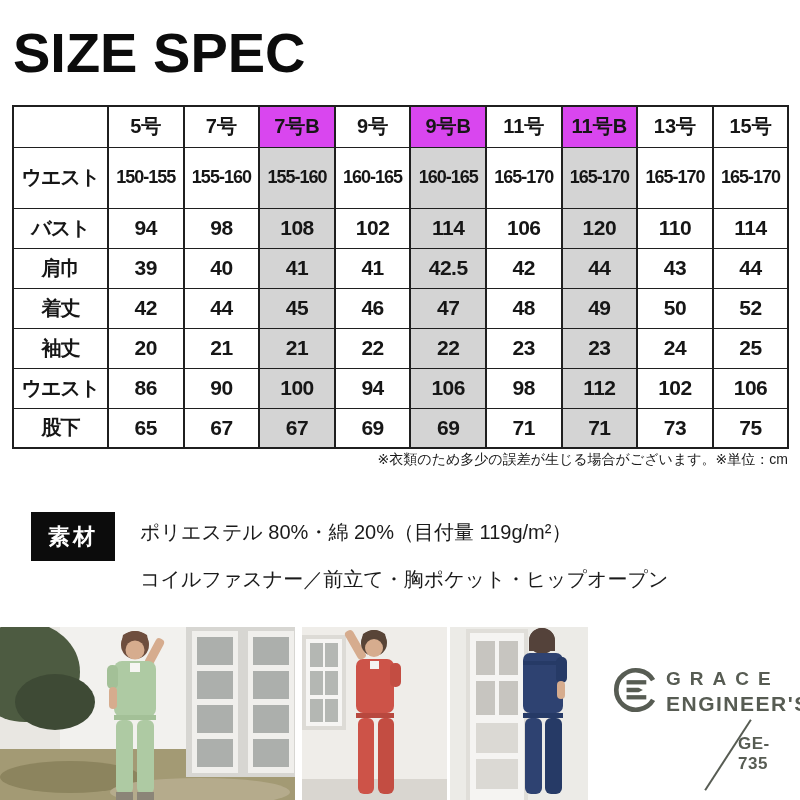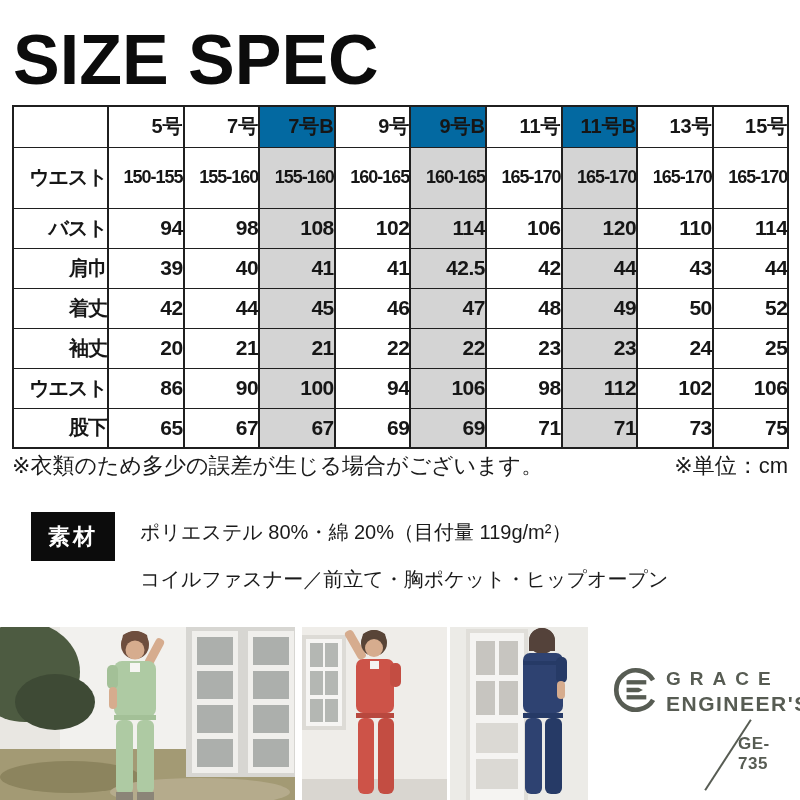--- a/index.html
+++ b/index.html
@@ -1,39 +1,39 @@
 <!DOCTYPE html>
 <html><head>
 <meta charset="utf-8">
 <style>
   html,body{margin:0;padding:0;background:#fff;}
   .page{position:relative;width:800px;height:800px;background:#ffffff;overflow:hidden;
         font-family:"Liberation Sans","DejaVu Sans",sans-serif;color:#111;}
 
   
-  .title{position:absolute;left:13px;top:20px;margin:0;font-size:70px;font-weight:800;
+  .title{position:absolute;left:13px;top:20px;margin:0;font-size:56px;font-weight:800;
          letter-spacing:0px;color:#0c0c0c;}
 
   
   .spec-table{position:absolute;left:12px;top:105px;width:776px;border-collapse:collapse;
-              table-layout:fixed;text-align:right;font-weight:bold;color:#161616;
+              table-layout:fixed;text-align:center;font-weight:bold;color:#161616;
               border:2px solid #1f1f1f;}
   .spec-table th,.spec-table td{border-top:1px solid #1f1f1f;border-bottom:1px solid #1f1f1f;
               border-left:2px solid #1f1f1f;border-right:2px solid #1f1f1f;padding:0;
               overflow:hidden;white-space:nowrap;}
   .spec-table thead tr{height:41px;font-size:20px;}
   .spec-table tbody tr{height:40px;font-size:21px;letter-spacing:-0.5px;}
   .spec-table tbody tr.tall{height:61px;font-size:18px;letter-spacing:-1px;}
   .spec-table th.rowlabel{font-size:20px;letter-spacing:-1px;}
-  .spec-table thead th.hl{background:#0369a1;}
+  .spec-table thead th.hl{background:#d946ef;}
   .spec-table tbody .hl{background:#d4d4d4;}
 
   
   .notes{position:absolute;left:12px;top:451px;width:776px;display:flex;
-         justify-content:space-between;font-size:22px;color:#1a1a1a;}
+         justify-content:flex-end;font-size:14px;color:#1a1a1a;}
 
   
   .material-badge{position:absolute;left:31px;top:512px;width:84px;height:49px;background:#0c0c0c;
          color:#fff;font-size:22px;font-weight:bold;letter-spacing:3px;display:flex;
          align-items:center;justify-content:center;}
   .material-line1{position:absolute;left:140px;top:519px;font-size:20px;color:#1a1a1a;}
   .material-line2{position:absolute;left:140px;top:566px;font-size:20px;color:#1a1a1a;}
 
   
   .footer{position:absolute;left:0;top:627px;width:638px;height:173px;display:flex;background:#fff;}

